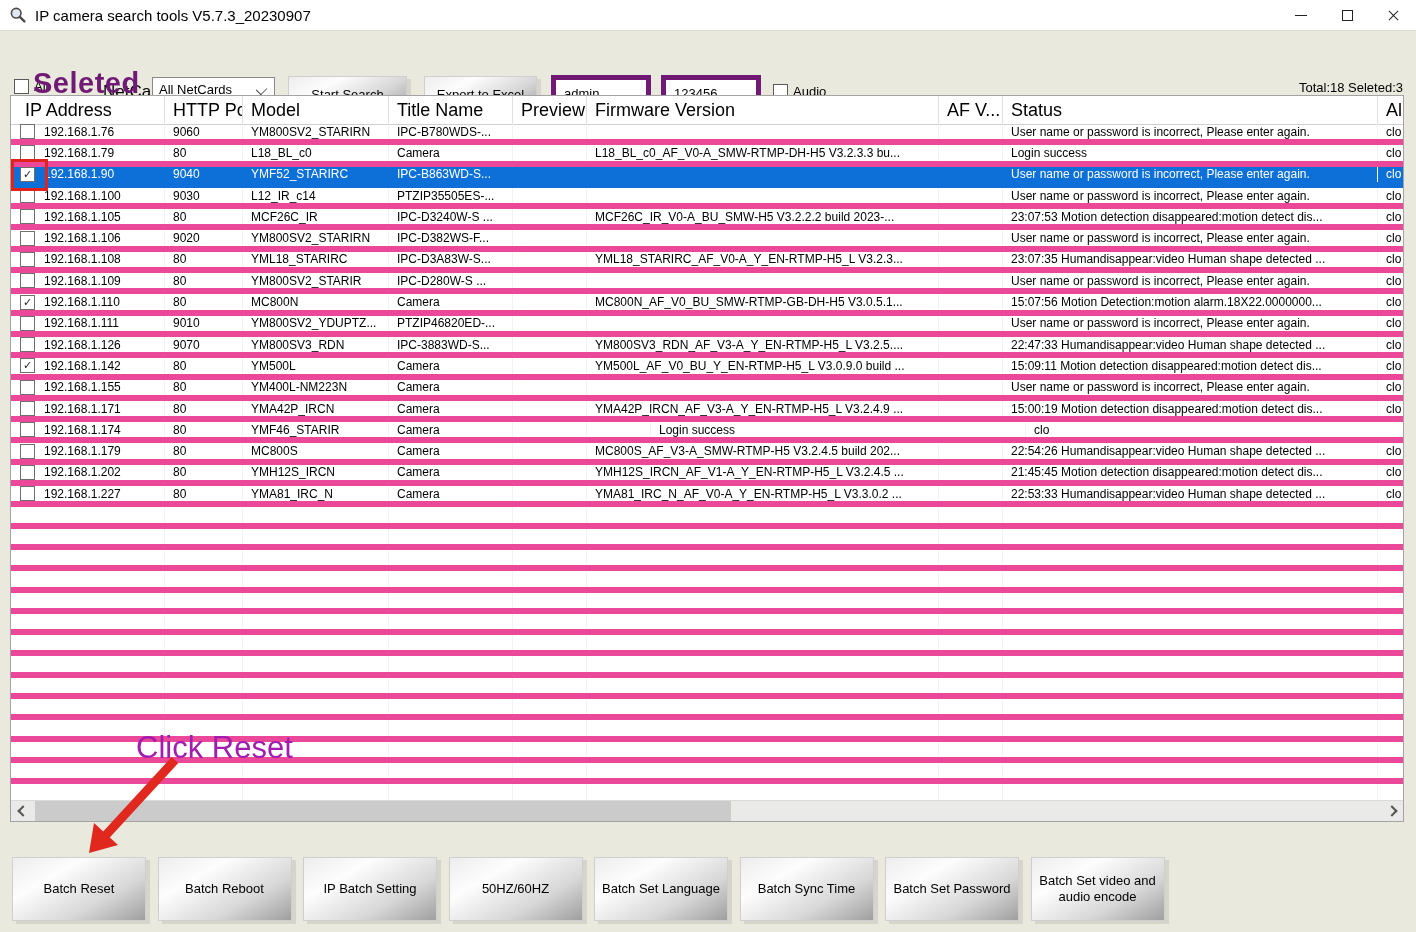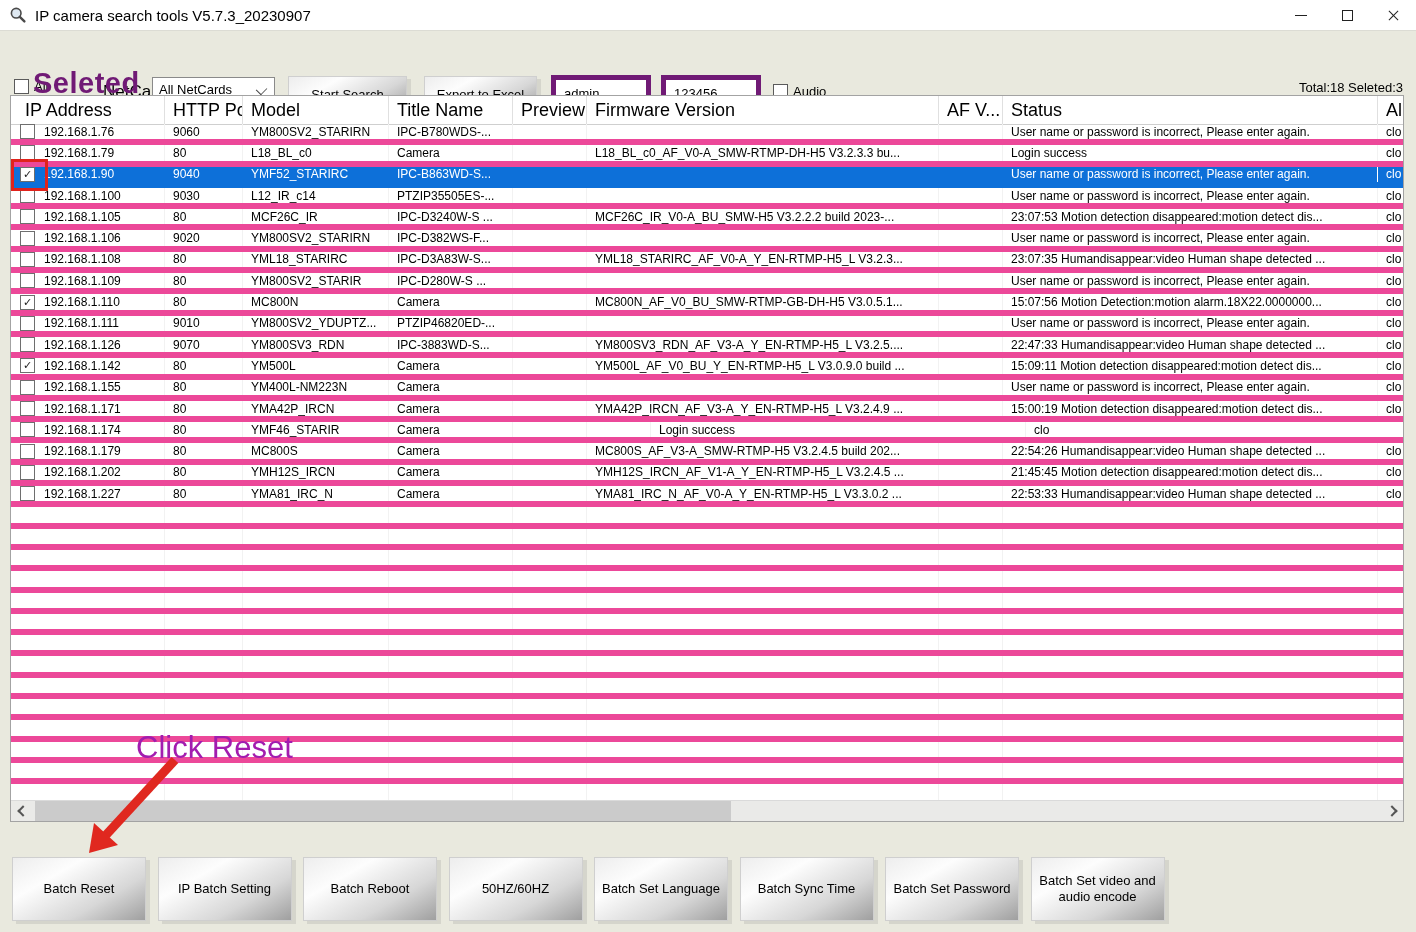--- a/index.html
+++ b/index.html
@@ -564,22 +564,22 @@
         </div>
       <div id="sthumb"></div>
       <div class="sarrow" id="sarrow-r">
           <span class="chevr"></span>
         </div>
     </div>
   </div>
 
   <div id="btn-row">
     <div class="gbtn bigbtn">Batch Reset</div>
+    <div class="gbtn bigbtn">Batch Reboot</div>
     <div class="gbtn bigbtn">IP Batch Setting</div>
-    <div class="gbtn bigbtn">Batch Reboot</div>
     <div class="gbtn bigbtn">50HZ/60HZ</div>
     <div class="gbtn bigbtn">Batch Set Language</div>
     <div class="gbtn bigbtn">Batch Sync Time</div>
     <div class="gbtn bigbtn">Batch Set Password</div>
     <div class="gbtn bigbtn">Batch Set video and audio encode</div>
   </div>
 
   <div class="annot" id="ann-seleted">Seleted</div>
   <div class="annot" id="ann-rect"></div>
   <div class="annot" id="ann-click">Click Reset</div>

